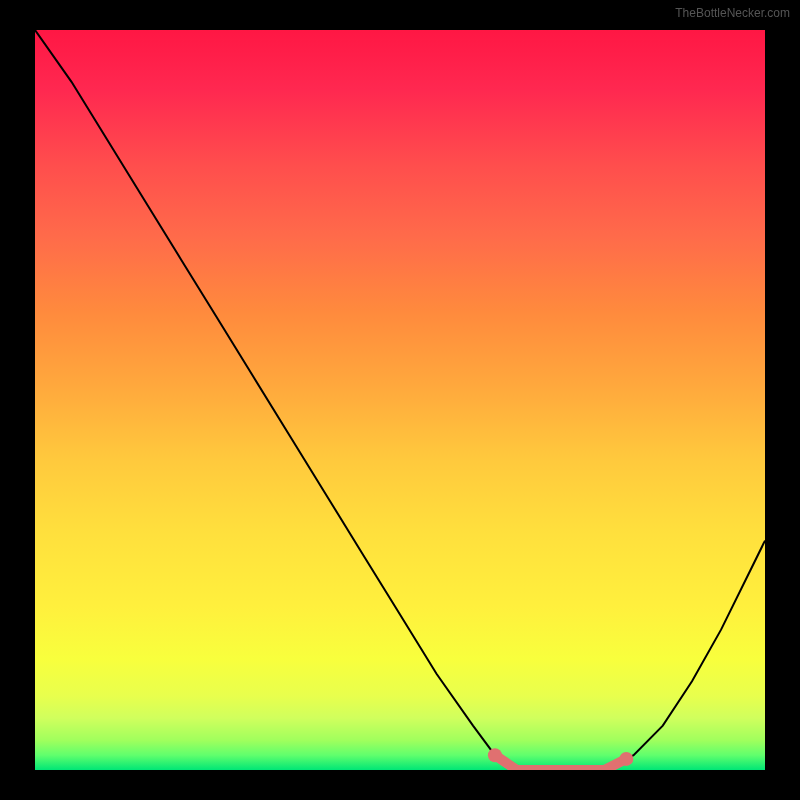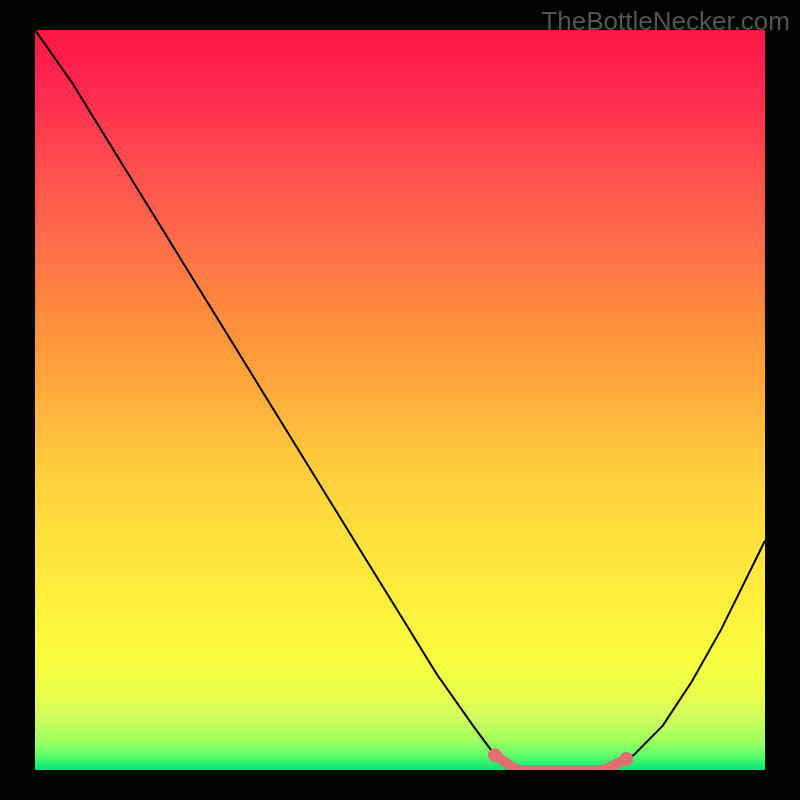--- a/index.html
+++ b/index.html
@@ -12,21 +12,21 @@
       height: 800px;
       background: #000;
       position: relative;
       font-family: Arial, sans-serif;
     }
     .watermark {
       position: absolute;
       top: 6px;
       right: 10px;
       color: #555;
-      font-size: 26px;
+      font-size: 12px;
       font-weight: 500;
       z-index: 10;
     }
     .chart-frame {
       position: absolute;
       left: 35px;
       top: 30px;
       width: 730px;
       height: 740px;
       background: #000;

